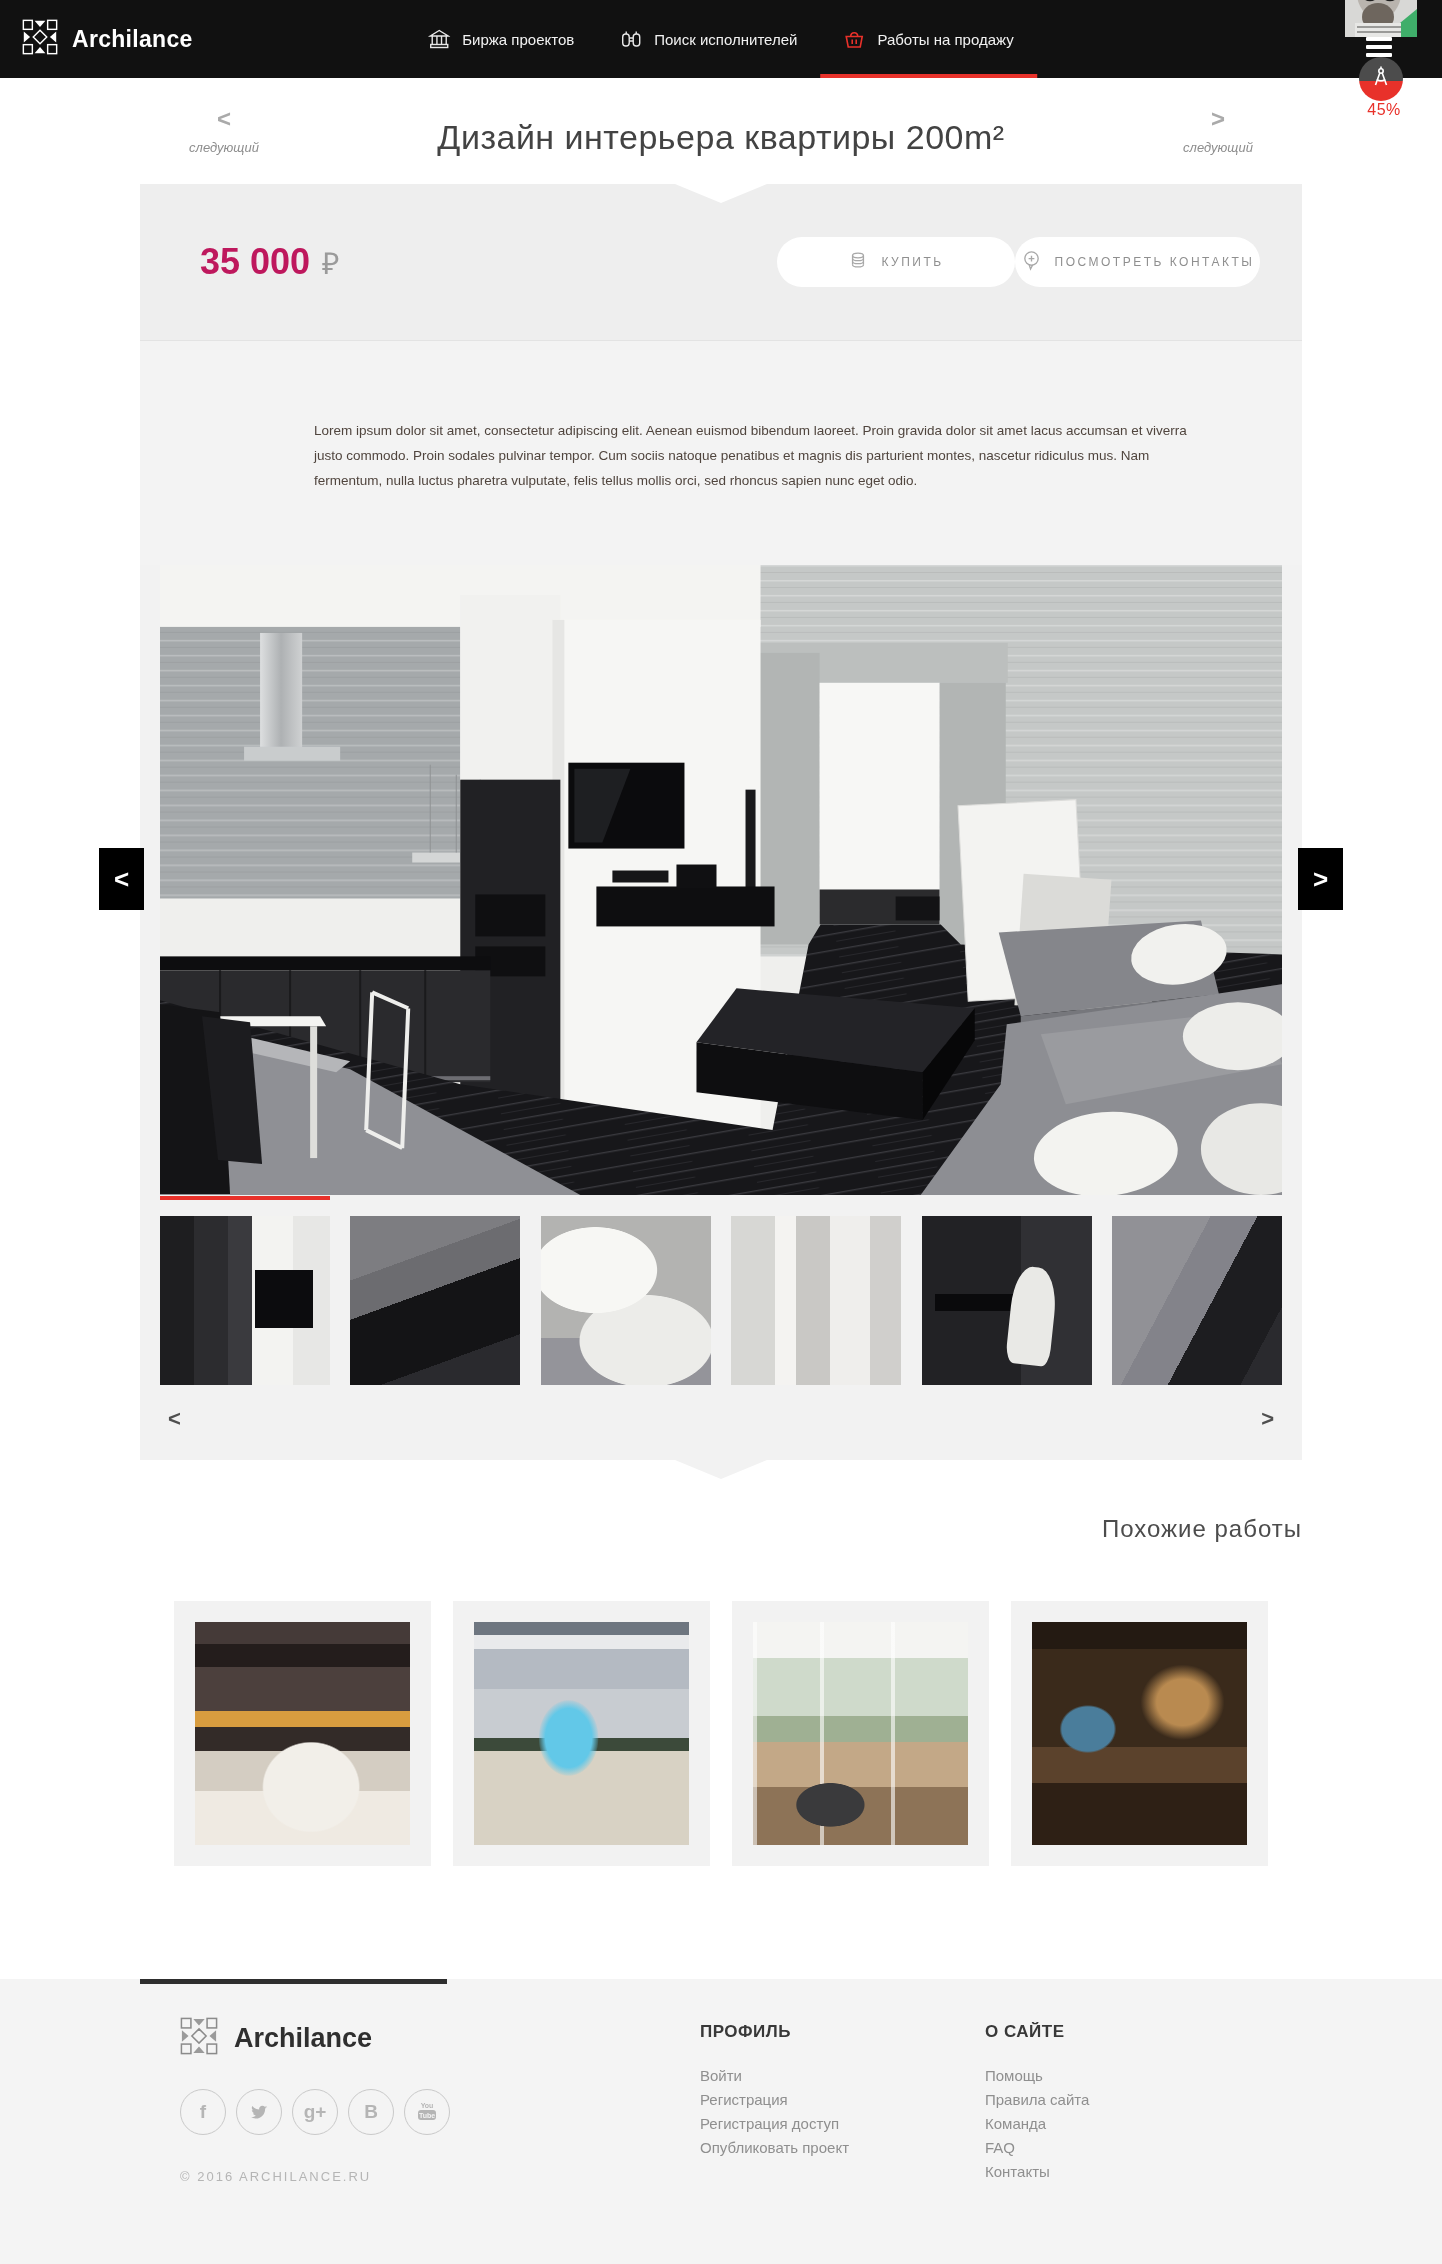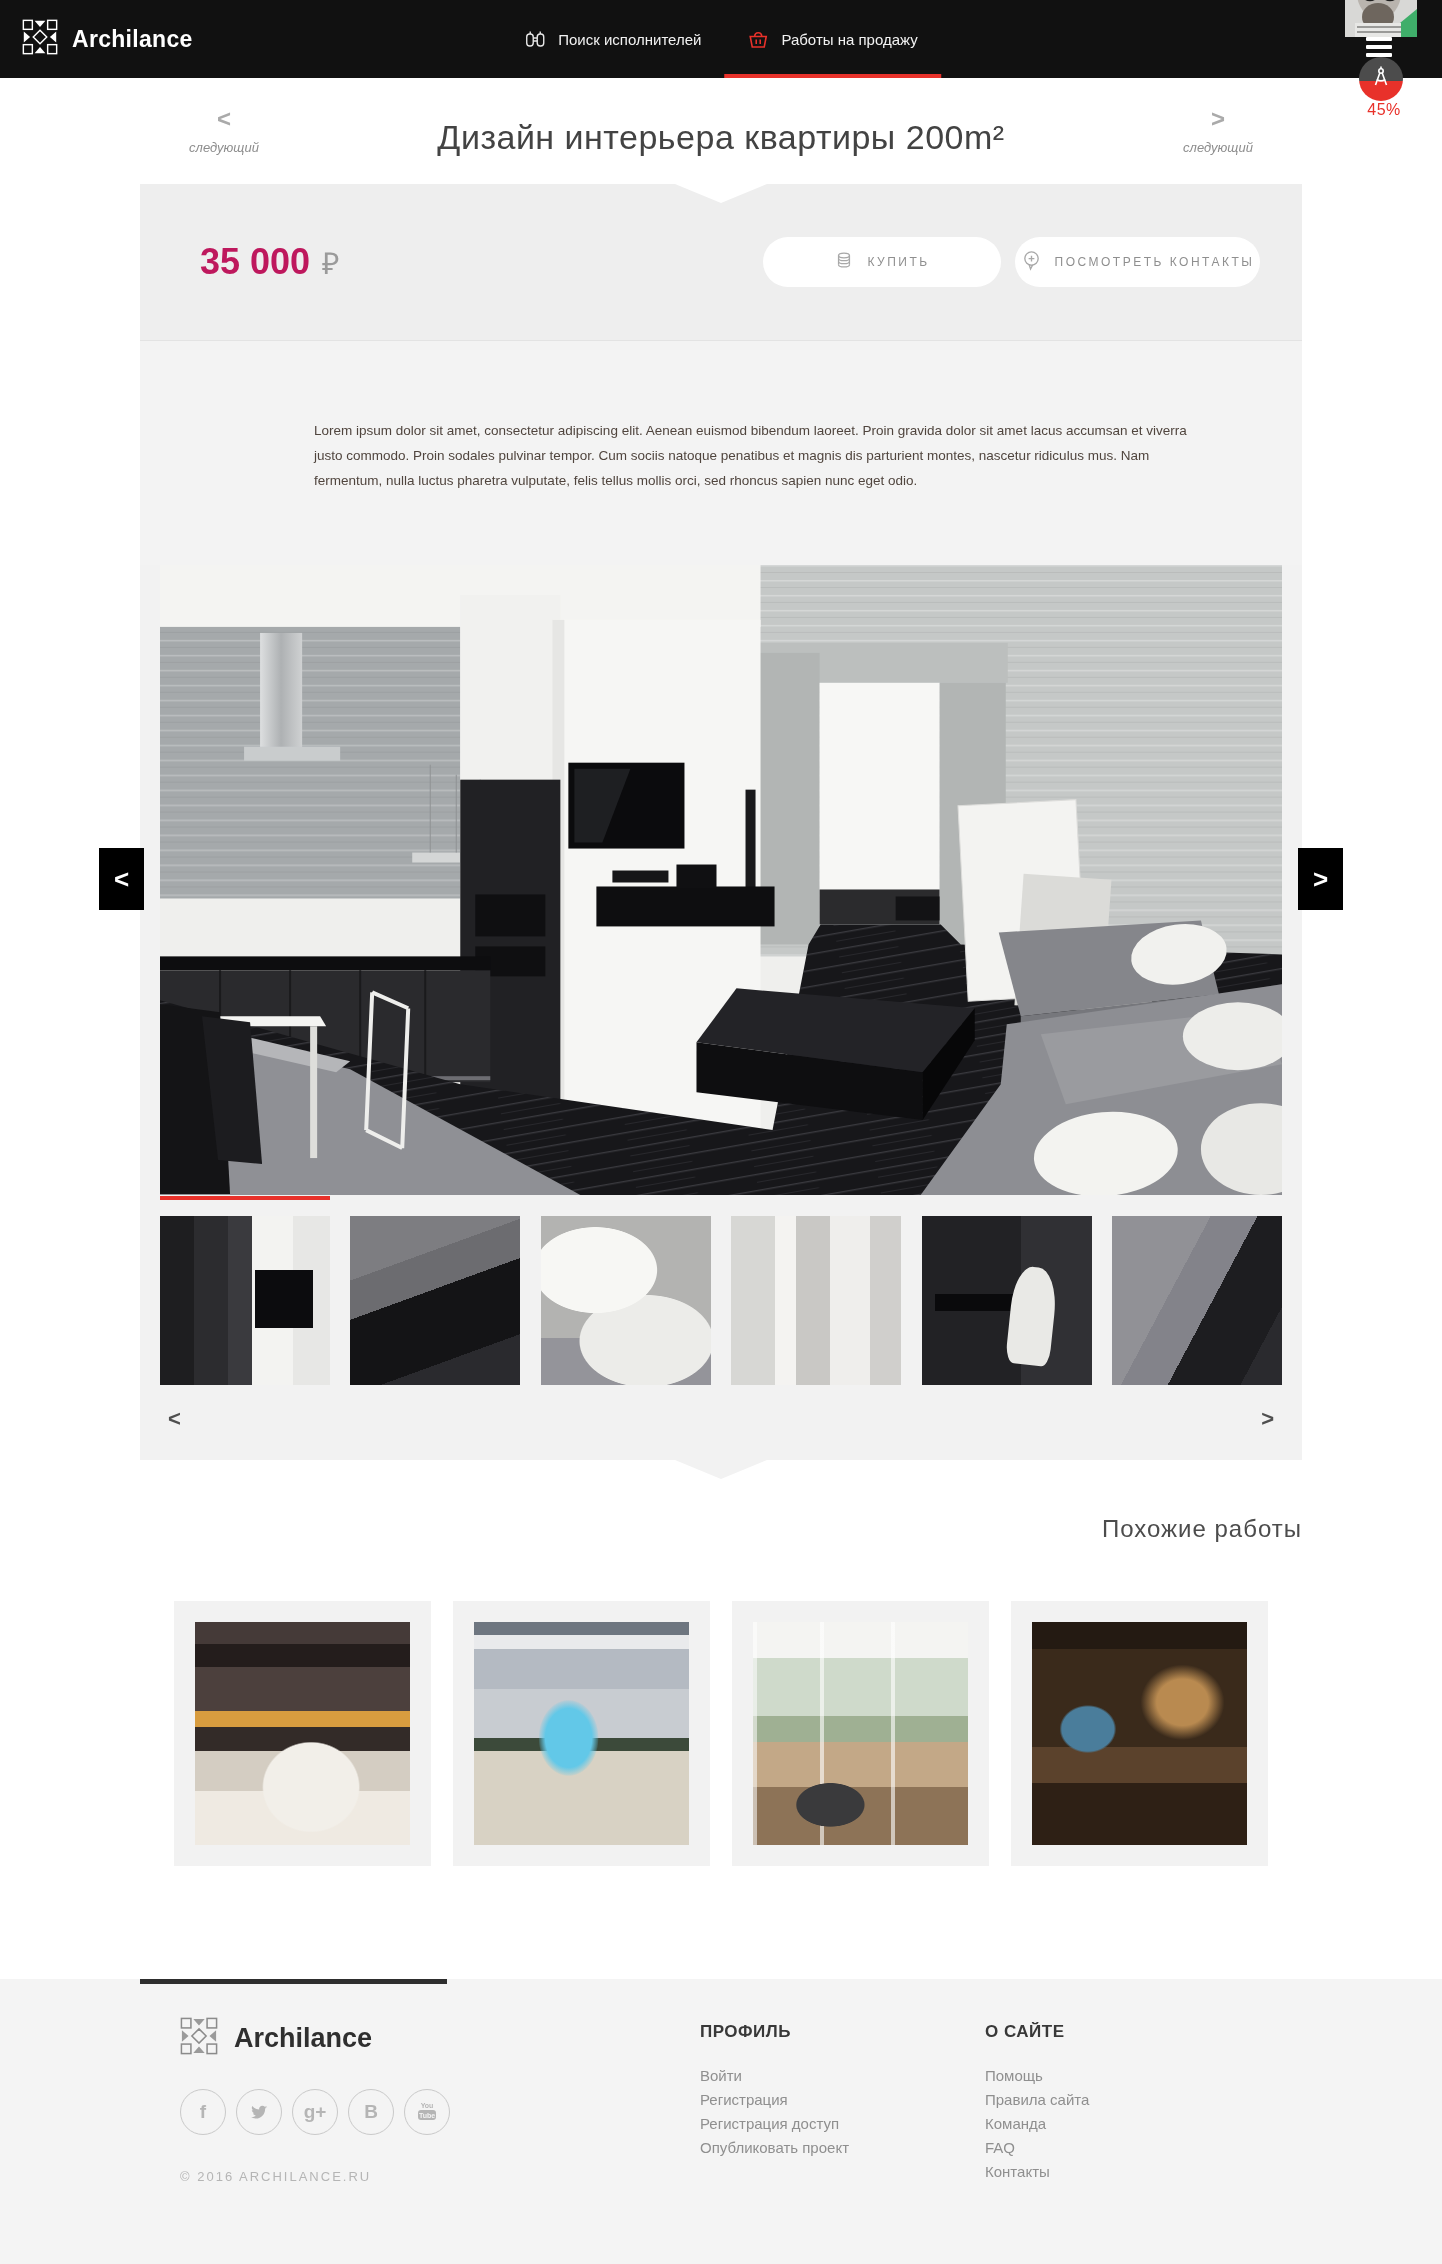--- a/index.html
+++ b/index.html
@@ -28,21 +28,21 @@
   .pager.prev { left: 24px; } .pager.next { right: 24px; }
   .pager-arrow { font-size: 24px; color: #aaa; line-height: 18px; cursor: pointer; font-weight: bold; }
   .pager-label { margin-top: 12px; font-size: 13px; font-style: italic; color: #8d8d8d; }
 
   
   .purchase { height: 157px; background: #eeeeee; border-bottom: 1px solid #e3e3e3; display: flex; align-items: center; padding: 0 42px 0 60px; position: relative; }
   .purchase::before { content: ""; position: absolute; top: 0; left: 50%; transform: translateX(-50%); width: 0; height: 0; border-left: 46px solid transparent; border-right: 46px solid transparent; border-top: 19px solid #fff; }
   .price { display: flex; align-items: baseline; gap: 12px; }
   .price-num { color: #be185d; font-size: 36px; font-weight: bold; }
   .price-cur { color: #9a9a9a; font-size: 30px; }
-  .actions { margin-left: auto; display: flex; gap: 14px; align-items: center; }
+  .actions { margin-left: auto; display: flex; gap: 0; align-items: center; }
   .pill { height: 50px; border: none; border-radius: 25px; background: #fff; color: #8f8f8f; font-family: "Liberation Sans", sans-serif;
           font-size: 12px; letter-spacing: 2.5px; display: flex; align-items: center; justify-content: center; gap: 13px; cursor: pointer; }
   .pill.buy { width: 238px; } .pill.msg { width: 262px; } .pill.contacts { width: 245px; }
 
   
   .description { background: #f3f3f3; padding: 52px 20px 0 174px; height: 224px; }
   .desc-heading { font-size: 15px; font-weight: bold; color: #3e352f; }
   .desc-text { margin-top: 25px; width: 885px; font-size: 13.5px; line-height: 25px; color: #50453e; }
 
   
@@ -115,20 +115,30 @@
         <rect x="1.5" y="28.5" width="10" height="10"></rect>
           <rect x="28.5" y="28.5" width="10" height="10"></rect>
         <path d="M20 12.5 L27.5 20 L20 27.5 L12.5 20 Z"></path>
         <path d="M14 2 L26 2 L20 9 Z M2 14 L2 26 L9 20 Z M38 14 L38 26 L31 20 Z M14 38 L26 38 L20 31 Z" fill="#fff" stroke="none"></path>
       </svg>
     </span>
     <span class="brand-name">Archilance</span>
   </div>
 
   <nav class="main-nav">
+    <div class="nav-item">
+      <span class="ico">
+        <svg width="22" height="22" viewBox="0 0 22 22" fill="none" stroke="#e8e8e8" stroke-width="1.4">
+          <path d="M2 8 L11 2.5 L20 8 Z"></path>
+            <path d="M4 8 V16 M8.7 8 V16 M13.3 8 V16 M18 8 V16"></path>
+          <rect x="2.5" y="16.5" width="17" height="3"></rect>
+        </svg>
+      </span>
+      <span>Биржа проектов</span>
+    </div>
     <div class="nav-item">
       <span class="ico">
         <svg width="22" height="22" viewBox="0 0 22 22" fill="none" stroke="#e8e8e8" stroke-width="1.4">
           <rect x="2.5" y="6" width="6.5" height="12" rx="3"></rect>
             <rect x="13" y="6" width="6.5" height="12" rx="3"></rect>
           <path d="M9 10 H13 M9 13 H13 M6 6 V3.5 M16 6 V3.5"></path>
         </svg>
       </span>
       <span>Поиск исполнителей</span>
     </div>

